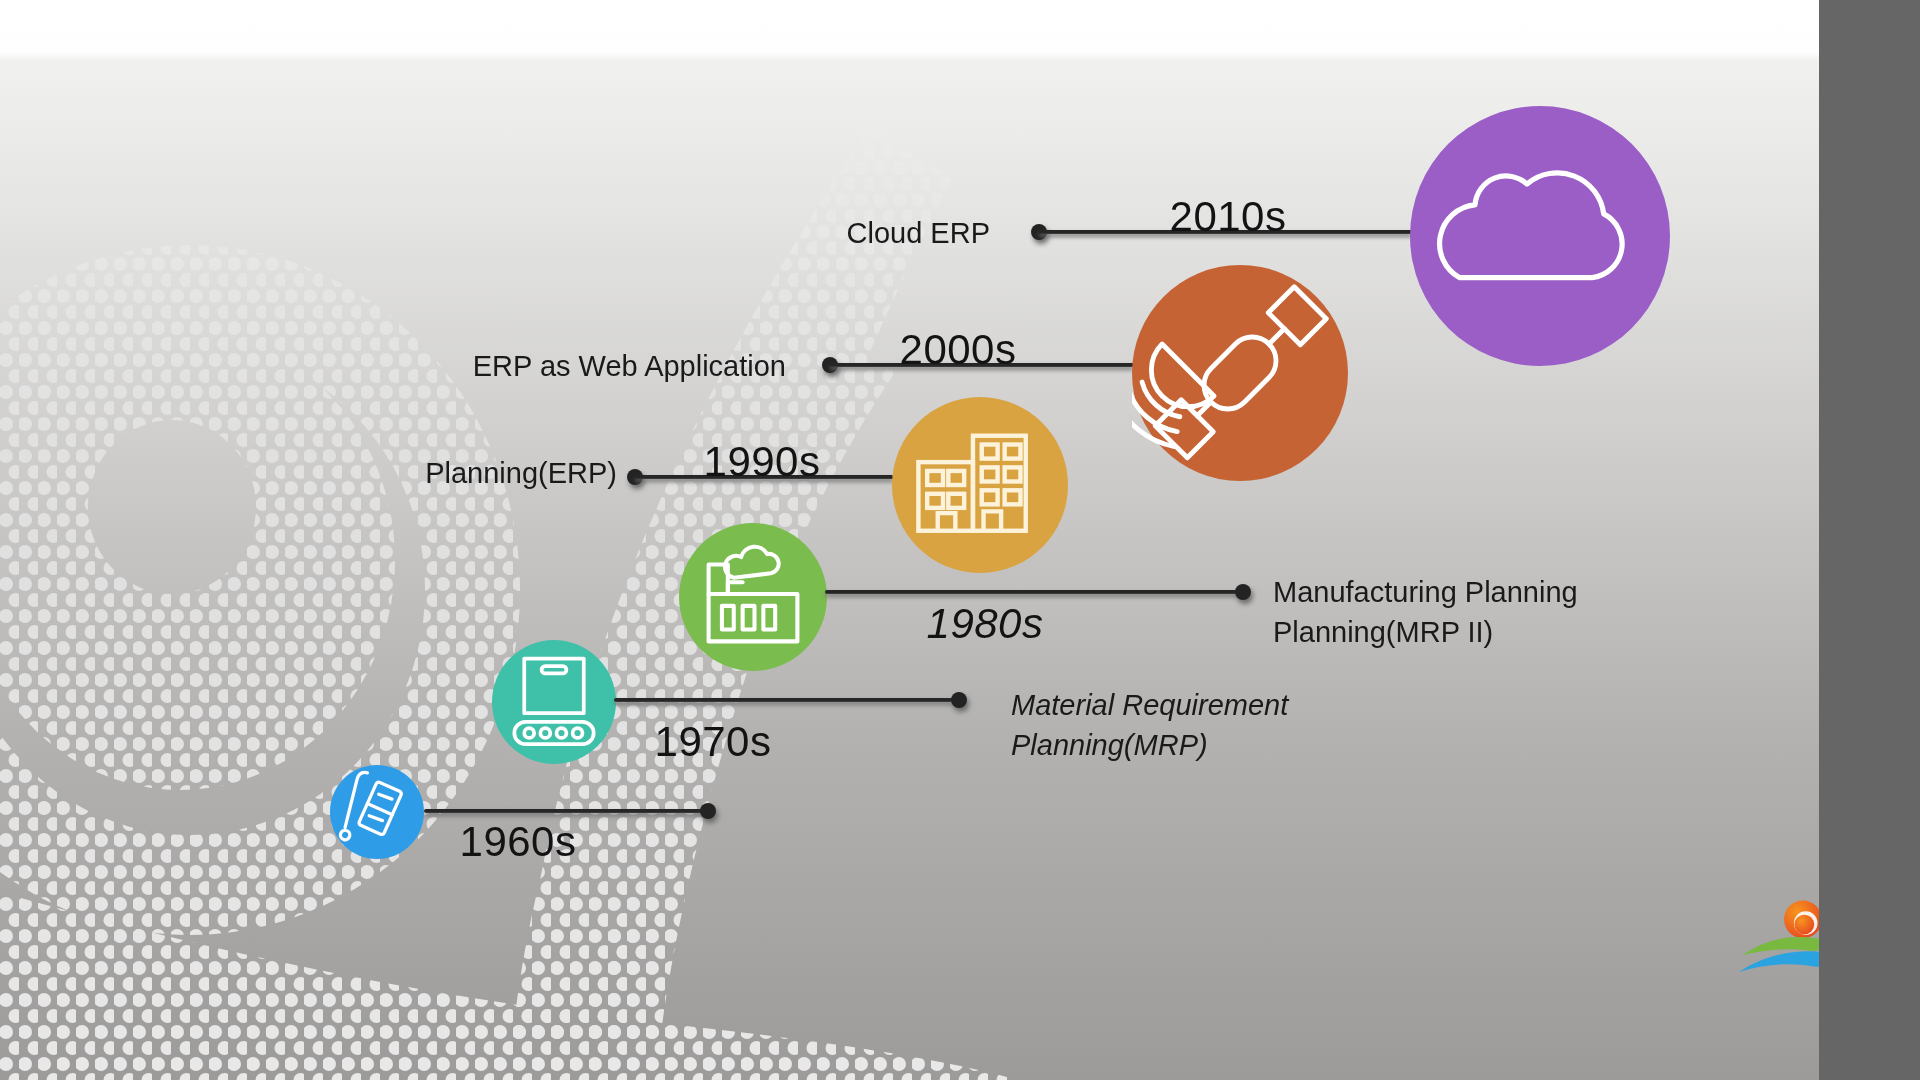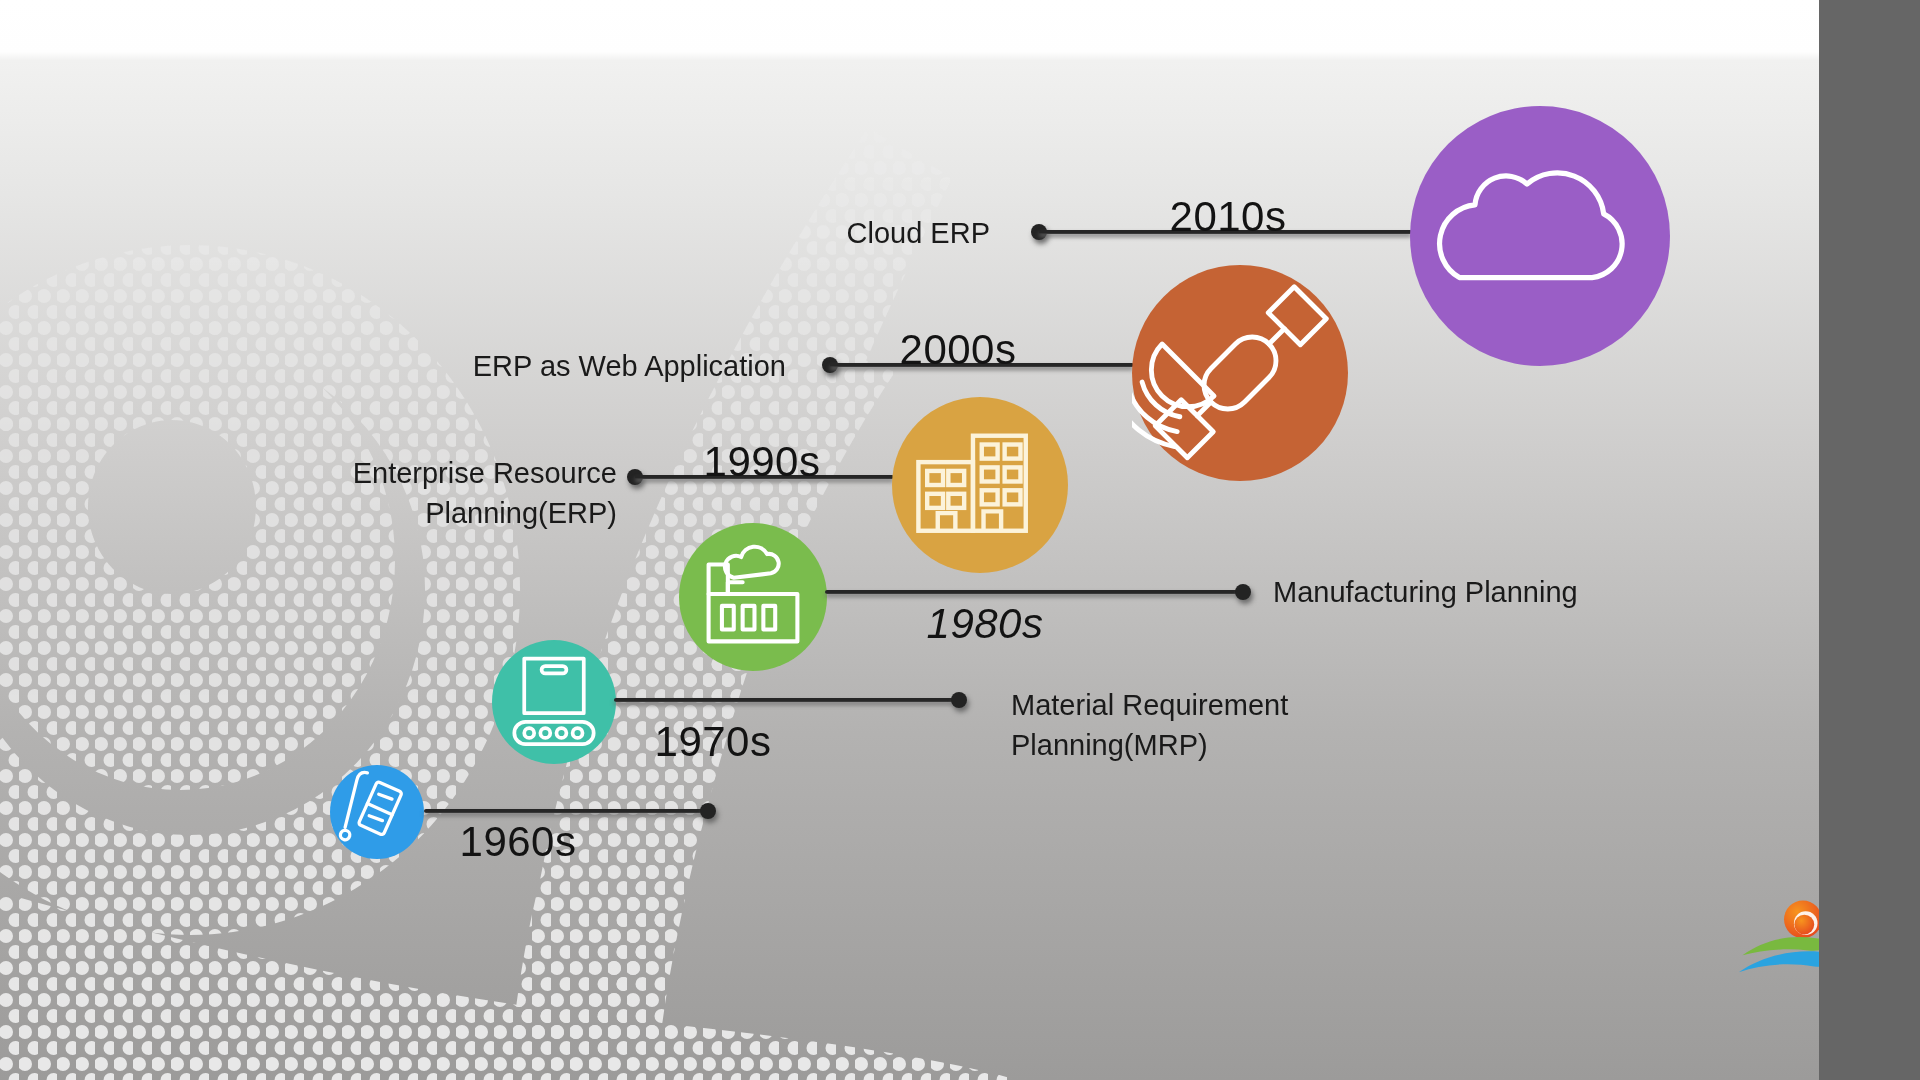--- a/index.html
+++ b/index.html
@@ -91,21 +91,20 @@
       <path d="M 30 132 A 34 34 0 0 0 98 132 Z"></path>
       <g>
         <circle cx="64" cy="132" r="44" stroke-dasharray="50 226" transform="rotate(55 64 132)"></circle>
         <circle cx="64" cy="132" r="58" stroke-dasharray="62 302" transform="rotate(55 64 132)"></circle>
         <circle cx="64" cy="132" r="72" stroke-dasharray="74 378" transform="rotate(55 64 132)"></circle>
       </g>
     </g>
   </svg>
 
   <div class="lbl right" style="left:317px;top:453px;width:300px;">
-    <div>Enterprise Resource</div>
     <div>Planning(ERP)</div>
   </div>
   <div class="tdot" style="left:627px;top:469px;"></div>
   <div class="tline" style="left:635px;top:475px;width:259px;"></div>
   <div class="yr" style="left:662px;top:438px;">1990s</div>
   <svg class="ev-circle" style="left:892px;top:397px;" width="176" height="176" viewBox="0 0 200 200">
     <circle cx="100" cy="100" r="100" fill="#d9a342"></circle>
     <g fill="none" stroke="#fcf3da" stroke-width="5" stroke-linejoin="miter">
       <rect x="30" y="74" width="62" height="78"></rect>
       <rect x="40" y="84" width="18" height="16"></rect>
@@ -134,38 +133,39 @@
       <rect x="86" y="112" width="16" height="32"></rect>
       <rect x="114" y="112" width="16" height="32"></rect>
       <path d="M 74 74 A 15 15 0 1 1 84 46 A 19 19 0 0 1 119 42 A 13 13 0 1 1 124 68 Z"></path>
     </g>
   </svg>
   <div class="tline" style="left:825px;top:590px;width:418px;"></div>
   <div class="tdot" style="left:1235px;top:584px;"></div>
   <div class="yr" style="left:885px;top:600px;font-style:italic;">1980s</div>
   <div class="lbl" style="left:1273px;top:572px;">
     <div>Manufacturing Planning</div>
+    <div>Planning(MRP II)</div>
   </div>
 
   <svg class="ev-circle" style="left:492px;top:640px;" width="124" height="124" viewBox="0 0 200 200">
     <circle cx="100" cy="100" r="100" fill="#3fc0a8"></circle>
     <g fill="none" stroke="#ffffff" stroke-width="6" stroke-linejoin="round" stroke-linecap="round">
       <rect x="52" y="30" width="96" height="88"></rect>
       <rect x="80" y="42" width="40" height="12" rx="6"></rect>
       <rect x="36" y="132" width="128" height="36" rx="18"></rect>
       <circle cx="60" cy="150" r="8"></circle>
       <circle cx="86" cy="150" r="8"></circle>
       <circle cx="112" cy="150" r="8"></circle>
       <circle cx="138" cy="150" r="8"></circle>
     </g>
   </svg>
   <div class="tline" style="left:614px;top:698px;width:345px;"></div>
   <div class="tdot" style="left:951px;top:692px;"></div>
   <div class="yr" style="left:613px;top:674px;margin-top:44px;">1970s</div>
-  <div class="lbl" style="left:1011px;top:685px;">
+  <div class="lbl" style="left:1011px;top:685px;font-style:italic;">
     <div>Material Requirement</div>
     <div>Planning(MRP)</div>
   </div>
 
   <svg class="ev-circle" style="left:330px;top:765px;" width="94" height="94" viewBox="0 0 200 200">
     <circle cx="100" cy="100" r="100" fill="#2f9ce8"></circle>
     <g transform="rotate(14 100 100)" fill="none" stroke="#ffffff" stroke-width="7" stroke-linejoin="round" stroke-linecap="round">
       <path d="M 60 24 Q 42 24 42 44 L 42 148"></path>
       <circle cx="46" cy="164" r="10"></circle>
       <g transform="rotate(10 100 100)">

